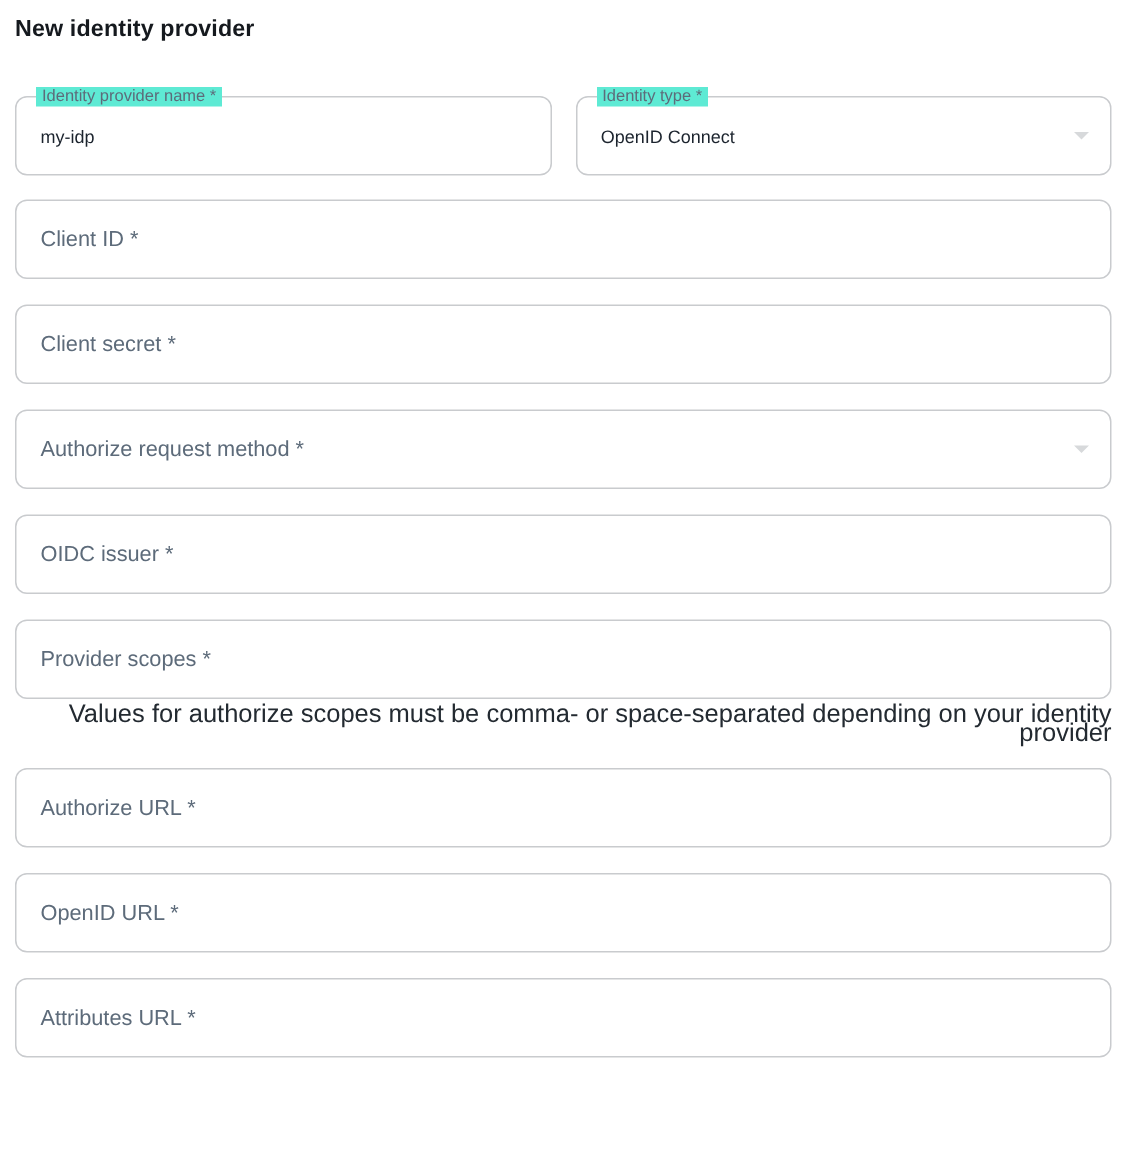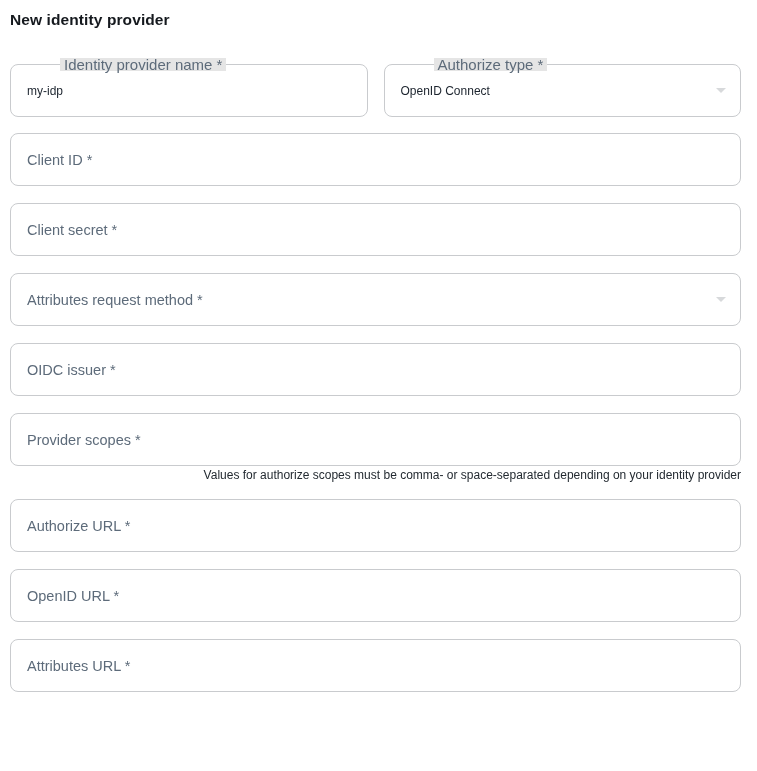--- a/index.html
+++ b/index.html
@@ -40,26 +40,25 @@
     background: #ffffff;
     cursor: text;
   }
   .stack .field { margin-top: 17px; text-align: center; }
   .stack .field.first { margin-top: 16px; }
   .float-label {
     position: absolute;
     top: -7px;
     left: 13px;
     padding: 0 4px;
-    background: #e5e5e5;
-    font-size: 15px;
+    background: #5eead4;
+    font-size: 11px;
     line-height: 13px;
     color: #5d6b7a;
     white-space: nowrap;
-    margin-left: 36px;
   }
   .value {
     position: absolute;
     left: 16px;
     top: 18px;
     font-size: 12px;
     line-height: 16px;
     color: #1c242e;
     white-space: nowrap;
   }
@@ -77,57 +76,57 @@
     right: 14px;
     top: 23px;
     width: 0;
     height: 0;
     border-left: 5px solid transparent;
     border-right: 5px solid transparent;
     border-top: 5px solid #d7d9db;
   }
   .helper {
     margin-top: 3px;
-    font-size: 12px;
+    font-size: 17px;
     line-height: 13px;
     color: #232a31;
     text-align: right;
   }
 </style>
 </head>
 <body>
 
 <div class="page">
 
   <h1 class="title">New identity provider</h1>
 
   <div class="row">
     <div class="field">
       <span class="float-label">Identity provider name *</span>
       <span class="value">my-idp</span>
     </div>
     <div class="field">
-      <span class="float-label">Authorize type *</span>
+      <span class="float-label">Identity type *</span>
       <span class="value">OpenID Connect</span>
       <span class="select-arrow"></span>
     </div>
   </div>
 
   <div class="stack">
 
     <div class="field first">
       <span class="rest-label">Client ID *</span>
     </div>
 
     <div class="field">
       <span class="rest-label">Client secret *</span>
     </div>
 
     <div class="field">
-      <span class="rest-label">Attributes request method *</span>
+      <span class="rest-label">Authorize request method *</span>
       <span class="select-arrow"></span>
     </div>
 
     <div class="field">
       <span class="rest-label">OIDC issuer *</span>
     </div>
 
     <div class="field">
       <span class="rest-label">Provider scopes *</span>
     </div>

